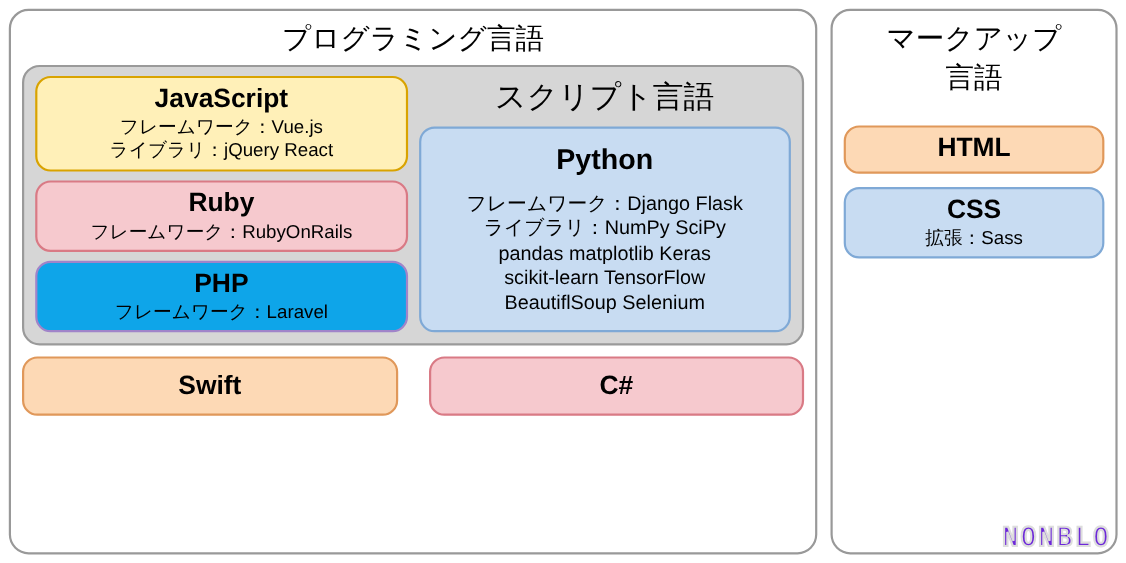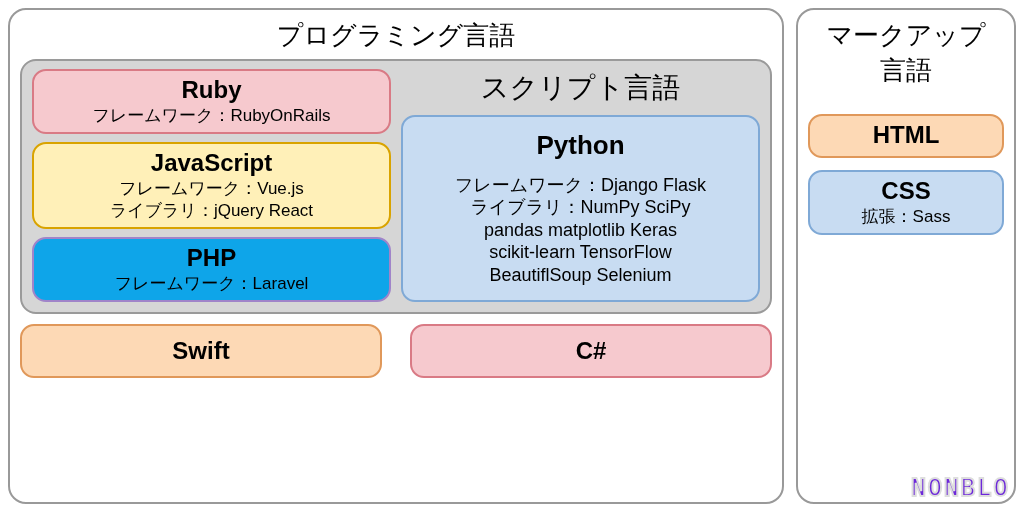--- a/index.html
+++ b/index.html
@@ -19,21 +19,21 @@
     padding: 6px 10px 10px 10px;
     display: flex;
     flex-direction: column;
   }
   .panel-title {
     text-align: center;
     font-size: 26px;
     margin: 2px 0 6px 0;
   }
   #prog-panel { flex: 1; }
-  #markup-panel { width: 220px; }
+  #markup-panel { width: 261px; }
   .script-group {
     background: #d6d6d6;
     border: 2px solid #9a9a9a;
     border-radius: 16px;
     padding: 8px 10px 10px 10px;
     display: flex;
     gap: 10px;
     margin-bottom: 10px;
   }
   .script-left {
@@ -96,27 +96,27 @@
   }
 </style>
 </head>
 <body>
 
 <div id="prog-panel" class="panel">
   <div class="panel-title">プログラミング言語</div>
 
   <div class="script-group">
     <div class="script-left">
+        <div class="card c-yellow">
+          <div class="name">JavaScript</div>
+          <div class="sub">フレームワーク：Vue.js<br>ライブラリ：jQuery React</div>
+        </div>
         <div class="card c-pink">
           <div class="name">Ruby</div>
           <div class="sub">フレームワーク：RubyOnRails</div>
-        </div>
-        <div class="card c-yellow">
-          <div class="name">JavaScript</div>
-          <div class="sub">フレームワーク：Vue.js<br>ライブラリ：jQuery React</div>
         </div>
         <div class="card c-purple">
           <div class="name">PHP</div>
           <div class="sub">フレームワーク：Laravel</div>
         </div>
       </div>
     <div class="script-right">
       <div class="script-title">スクリプト言語</div>
       <div id="python-card" class="card c-blue">
         <div class="name">Python</div>

